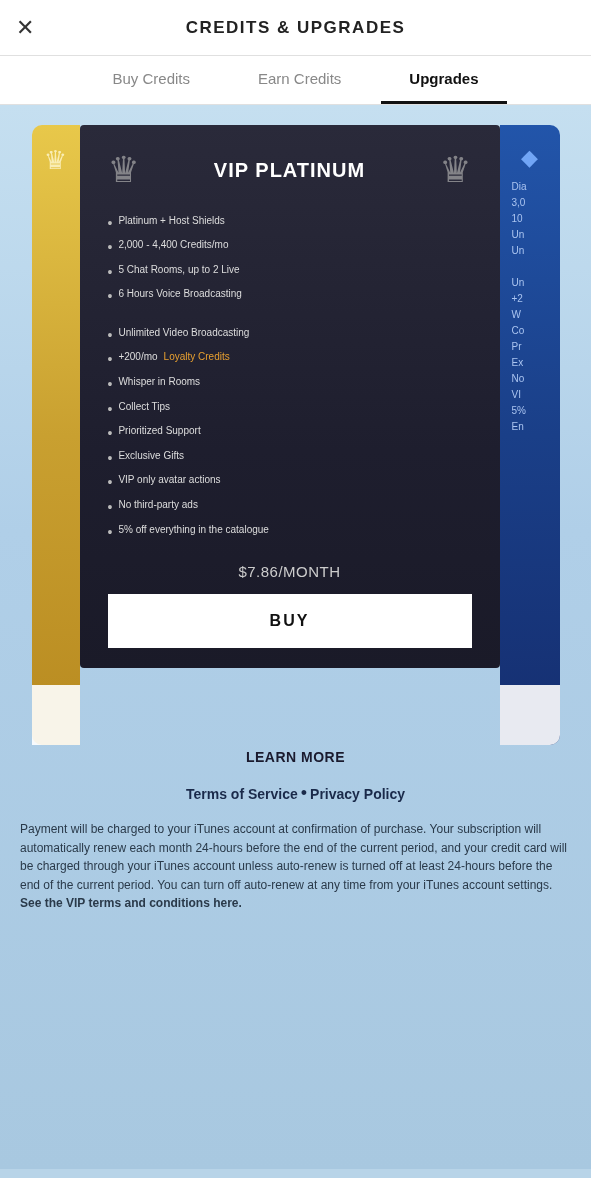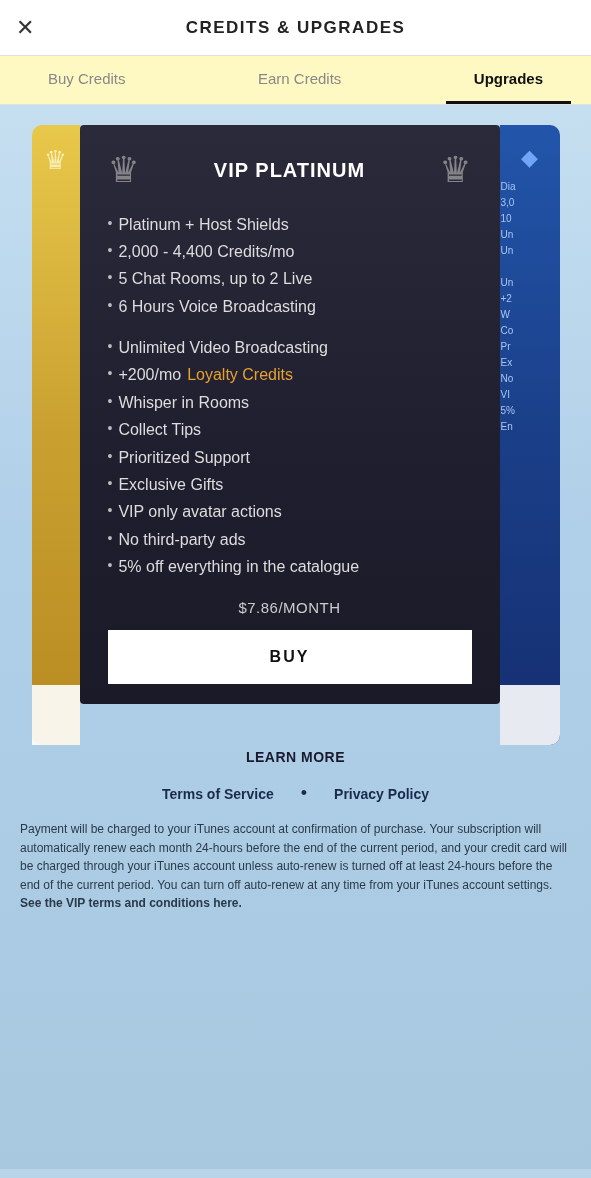--- a/index.html
+++ b/index.html
@@ -33,24 +33,24 @@
       text-align: center;
       font-size: 17px;
       font-weight: 700;
       letter-spacing: 1.5px;
       color: #222;
       text-transform: uppercase;
     }
 
     
     .tabs {
-      background: #fef9c3;
-      display: flex;
-      justify-content: space-between;
-      gap: 0;
+      background: #ffffff;
+      display: flex;
+      justify-content: center;
+      gap: 12px;
       padding: 0 20px;
       border-bottom: 1px solid #e0e0e0;
     }
     .tab {
       padding: 14px 28px;
       font-size: 15px;
       color: #888;
       cursor: pointer;
       border-bottom: 3px solid transparent;
       font-weight: 400;
@@ -108,21 +108,21 @@
       padding-top: 20px;
       flex-shrink: 0;
       position: relative;
       z-index: 1;
       overflow: hidden;
     }
     .side-card-right-text {
       color: #aac4f0;
       font-size: 10px;
       text-align: left;
-      padding: 8px 1px;
+      padding: 8px 12px;
       line-height: 1.6;
       width: 100%;
     }
 
     
     .gold-crown {
       font-size: 26px;
       color: #fff8d0;
       opacity: 0.8;
       margin-bottom: 12px;
@@ -174,21 +174,21 @@
       text-align: center;
     }
 
     .features-list {
       list-style: none;
       padding: 0;
       margin-bottom: 0;
     }
     .features-list li {
       color: #ddd;
-      font-size: 16px;
+      font-size: 10px;
       padding: 2.5px 0;
       display: flex;
       align-items: flex-start;
       gap: 6px;
       line-height: 1.4;
     }
     .features-list li::before {
       content: "•";
       color: #bbb;
       font-size: 14px;
@@ -234,21 +234,21 @@
       letter-spacing: 0.5px;
       text-decoration: none;
       cursor: pointer;
     }
 
     
     .footer-links {
       margin-top: 18px;
       display: flex;
       align-items: center;
-      gap: 27px;
+      gap: 3px;
       justify-content: center;
     }
     .footer-link {
       font-size: 14px;
       font-weight: 600;
       color: #1a2a4a;
       cursor: pointer;
       text-decoration: none;
     }
     .footer-dot {

